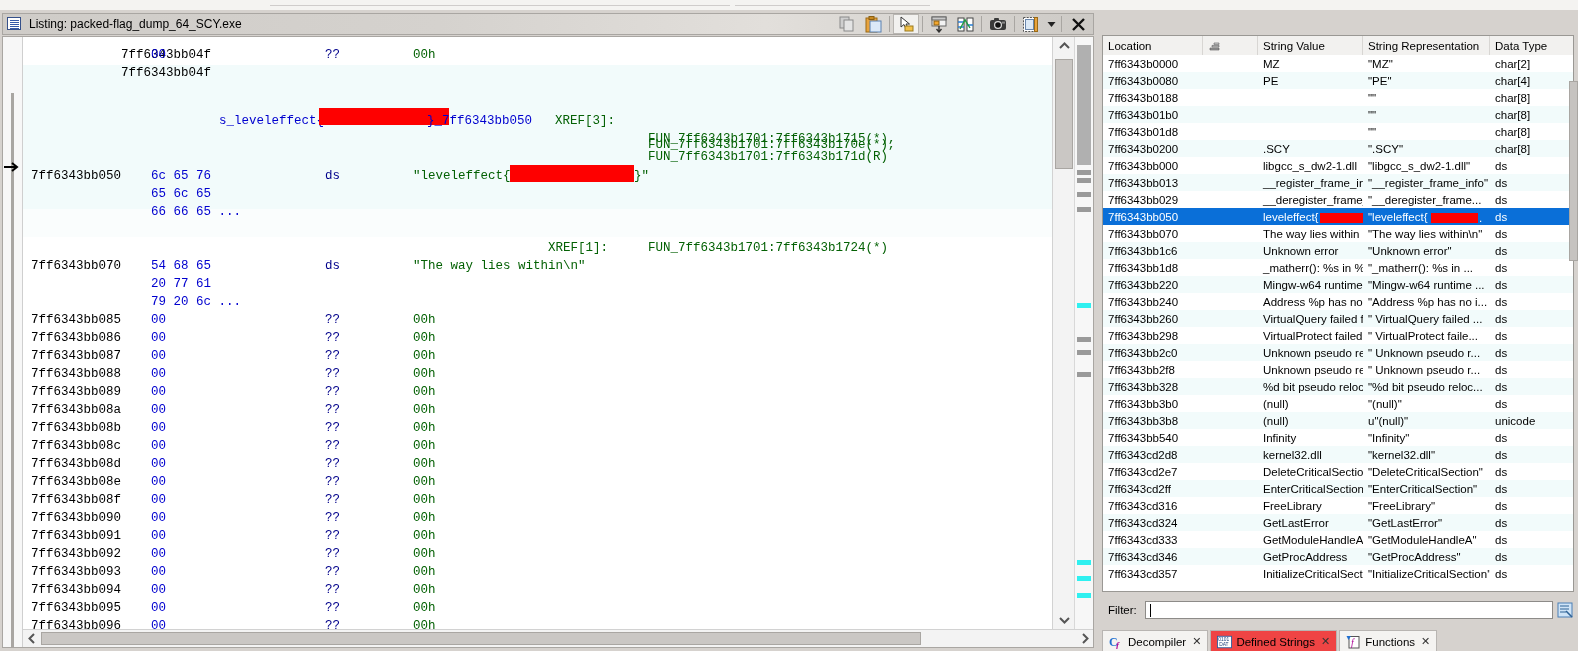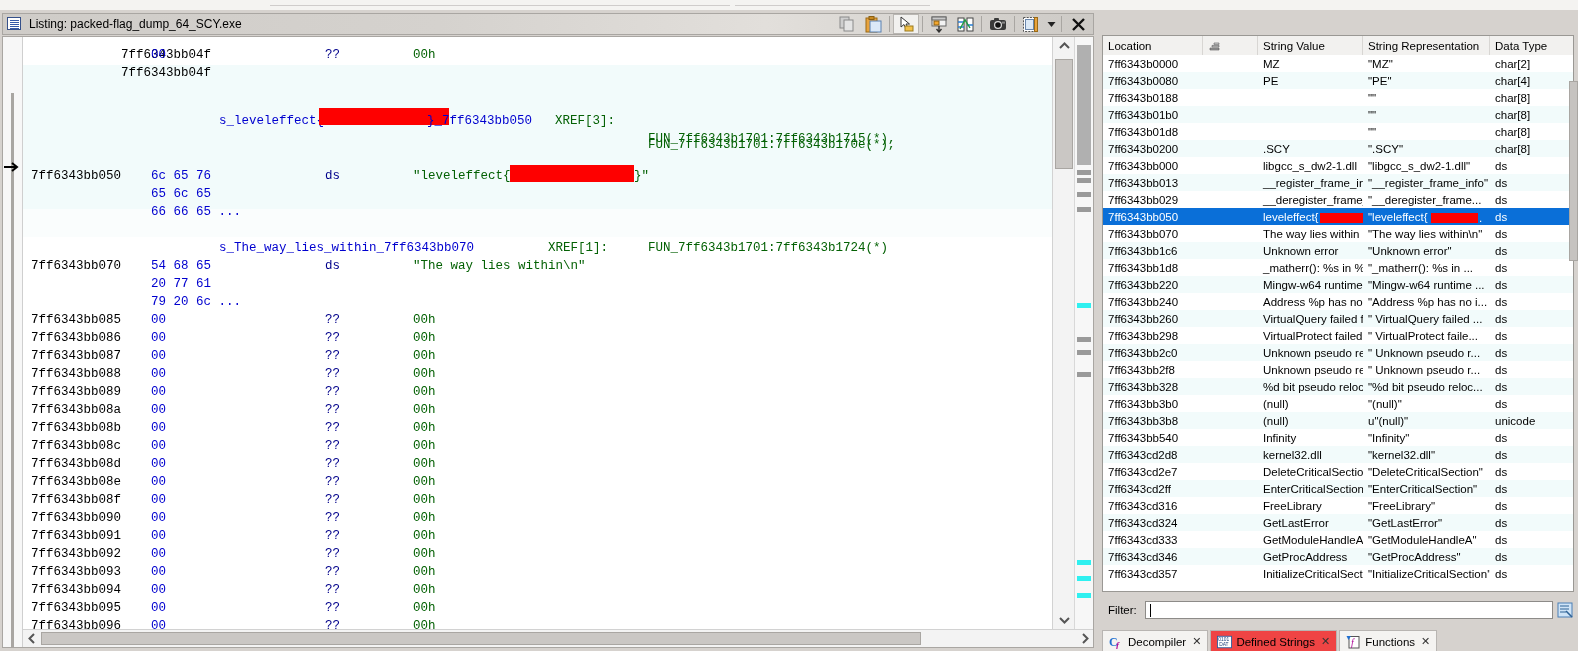--- a/index.html
+++ b/index.html
@@ -225,32 +225,32 @@
           <div class="ln byt" style="left:128px;top:9px;">00</div>
           <div class="ln mnem" style="left:302px;top:9px;">??</div>
           <div class="ln val" style="left:390px;top:9px;">00h</div>
 
           <div class="ln lbl" style="left:196px;top:75px;">s_leveleffect{</div>
           <div class="redact" style="left:296px;top:71px;width:130px;height:17px;"></div>
           <div class="ln lbl" style="left:404px;top:75px;">}_7ff6343bb050</div>
           <div class="ln xref" style="left:532px;top:75px;">XREF[3]:</div>
           <div class="ln xref" style="left:625px;top:75px;margin-top:24px;">FUN_7ff6343b1701:7ff6343b170e(*),</div>
           <div class="ln xref" style="left:625px;top:93px;">FUN_7ff6343b1701:7ff6343b1715(*),</div>
+          <div class="ln xref" style="left:625px;top:111px;"><span>FUN_7ff6343b1701:7ff6343b171d(R)</span></div>
 
           <div class="ln addr" style="left:8px;top:130px;">7ff6343bb050</div>
           <div class="ln byt" style="left:128px;top:130px;">6c 65 76</div>
           <div class="ln mnem" style="left:302px;top:130px;">ds</div>
           <div class="ln val" style="left:390px;top:130px;">"leveleffect{</div>
           <div class="redact" style="left:487px;top:128px;width:124px;height:17px;"></div>
           <div class="ln val" style="left:611px;top:130px;">}"</div>
 
           <div class="ln byt" style="left:128px;top:148px;">65 6c 65</div>
           <div class="ln byt" style="left:128px;top:166px;">66 66 65 ...</div>
 
-          <div class="ln lbl" style="left:196px;top:202px;">s_The_way_lies_within_7ff6343bb070</div>
           <div class="ln xref" style="left:525px;top:202px;">XREF[1]:</div>
           <div class="ln xref" style="left:625px;top:202px;">FUN_7ff6343b1701:7ff6343b1724(*)</div>
 
           <div class="ln addr" style="left:8px;top:220px;">7ff6343bb070</div>
           <div class="ln byt" style="left:128px;top:220px;">54 68 65</div>
           <div class="ln mnem" style="left:302px;top:220px;">ds</div>
           <div class="ln val" style="left:390px;top:220px;">"The way lies within\n"</div>
           <div class="ln byt" style="left:128px;top:238px;">20 77 61</div>
           <div class="ln byt" style="left:128px;top:256px;">79 20 6c ...</div>
 

